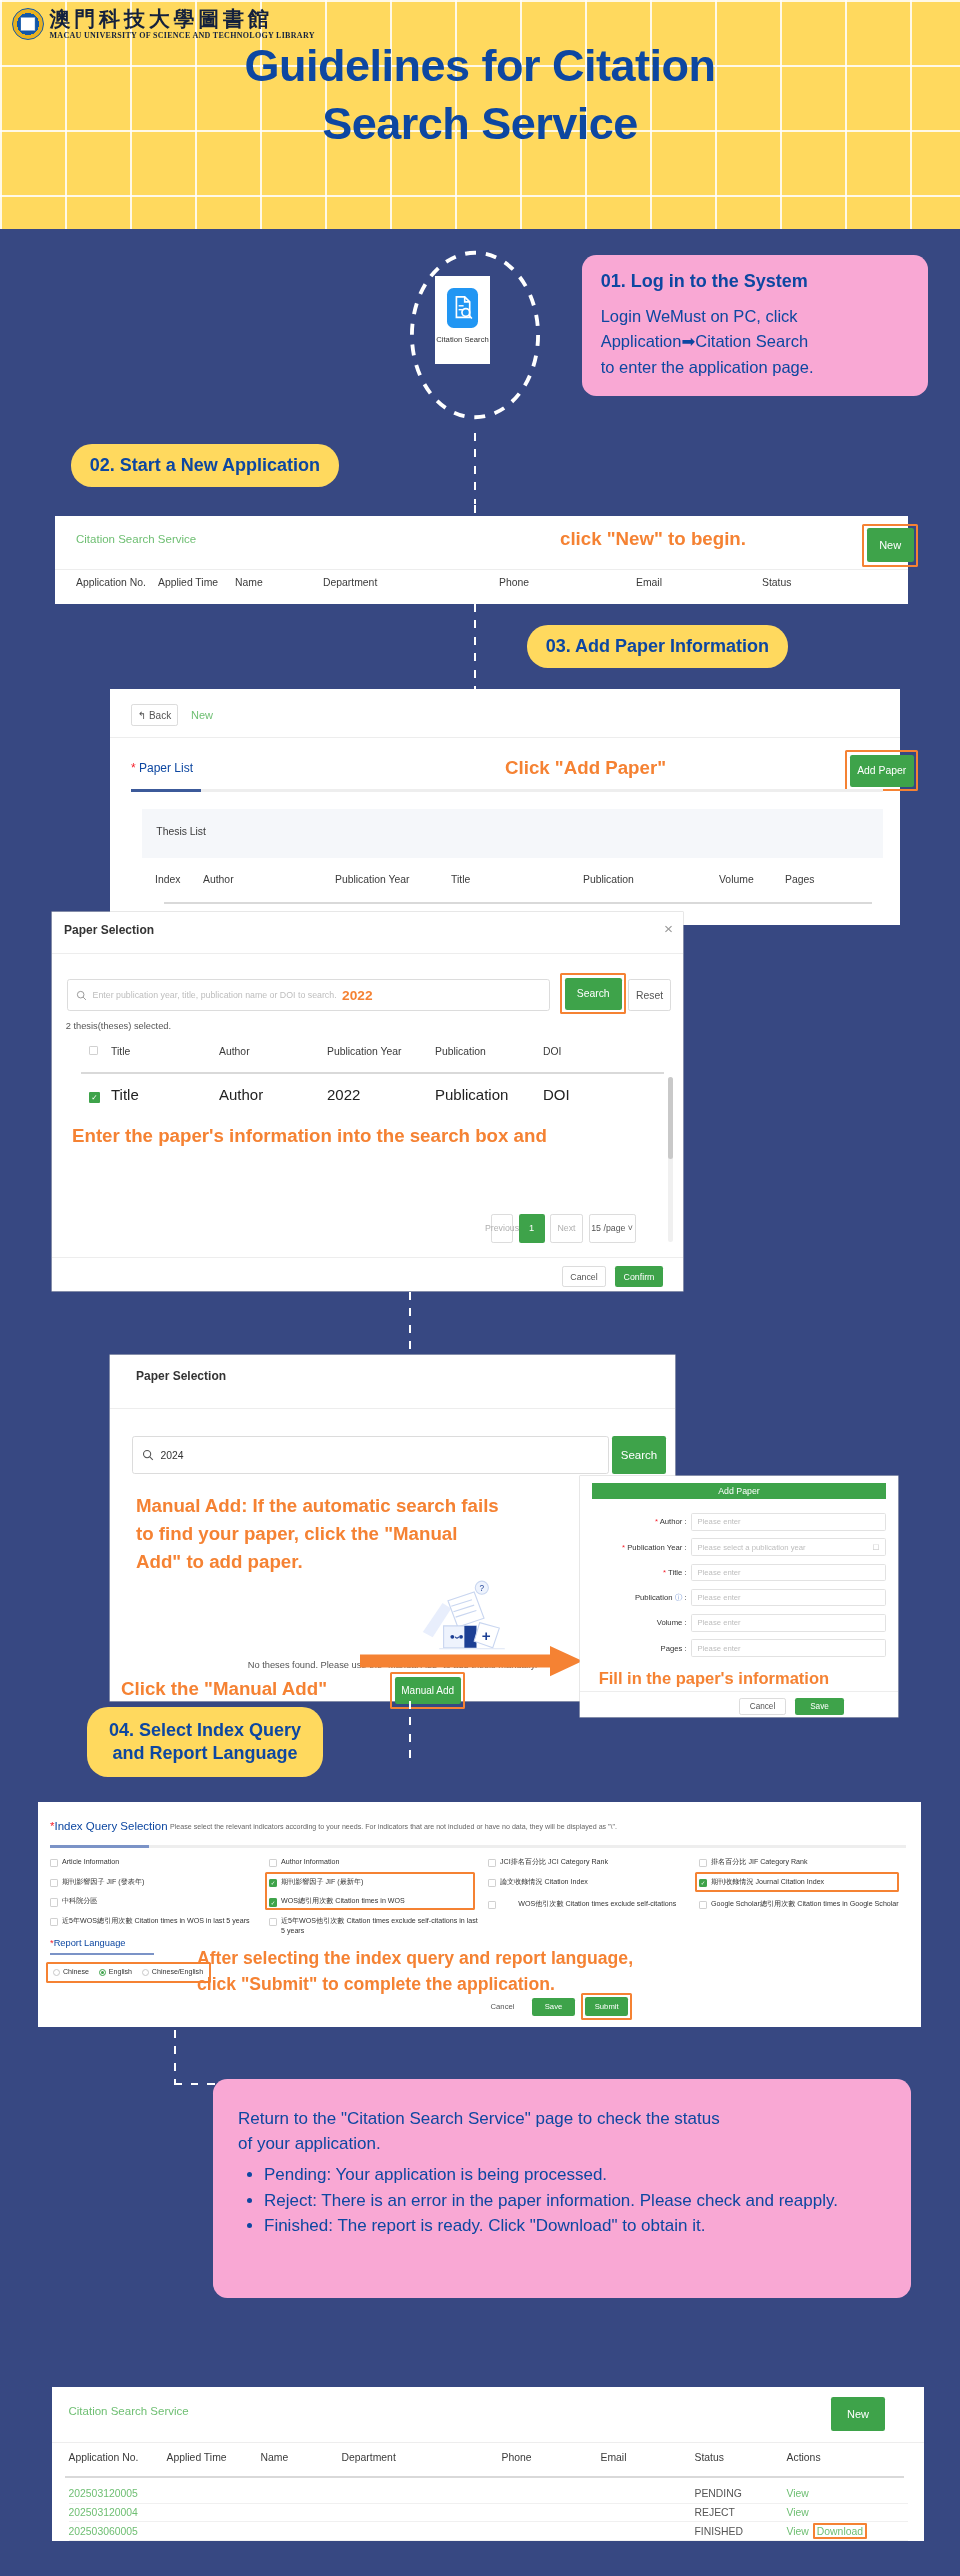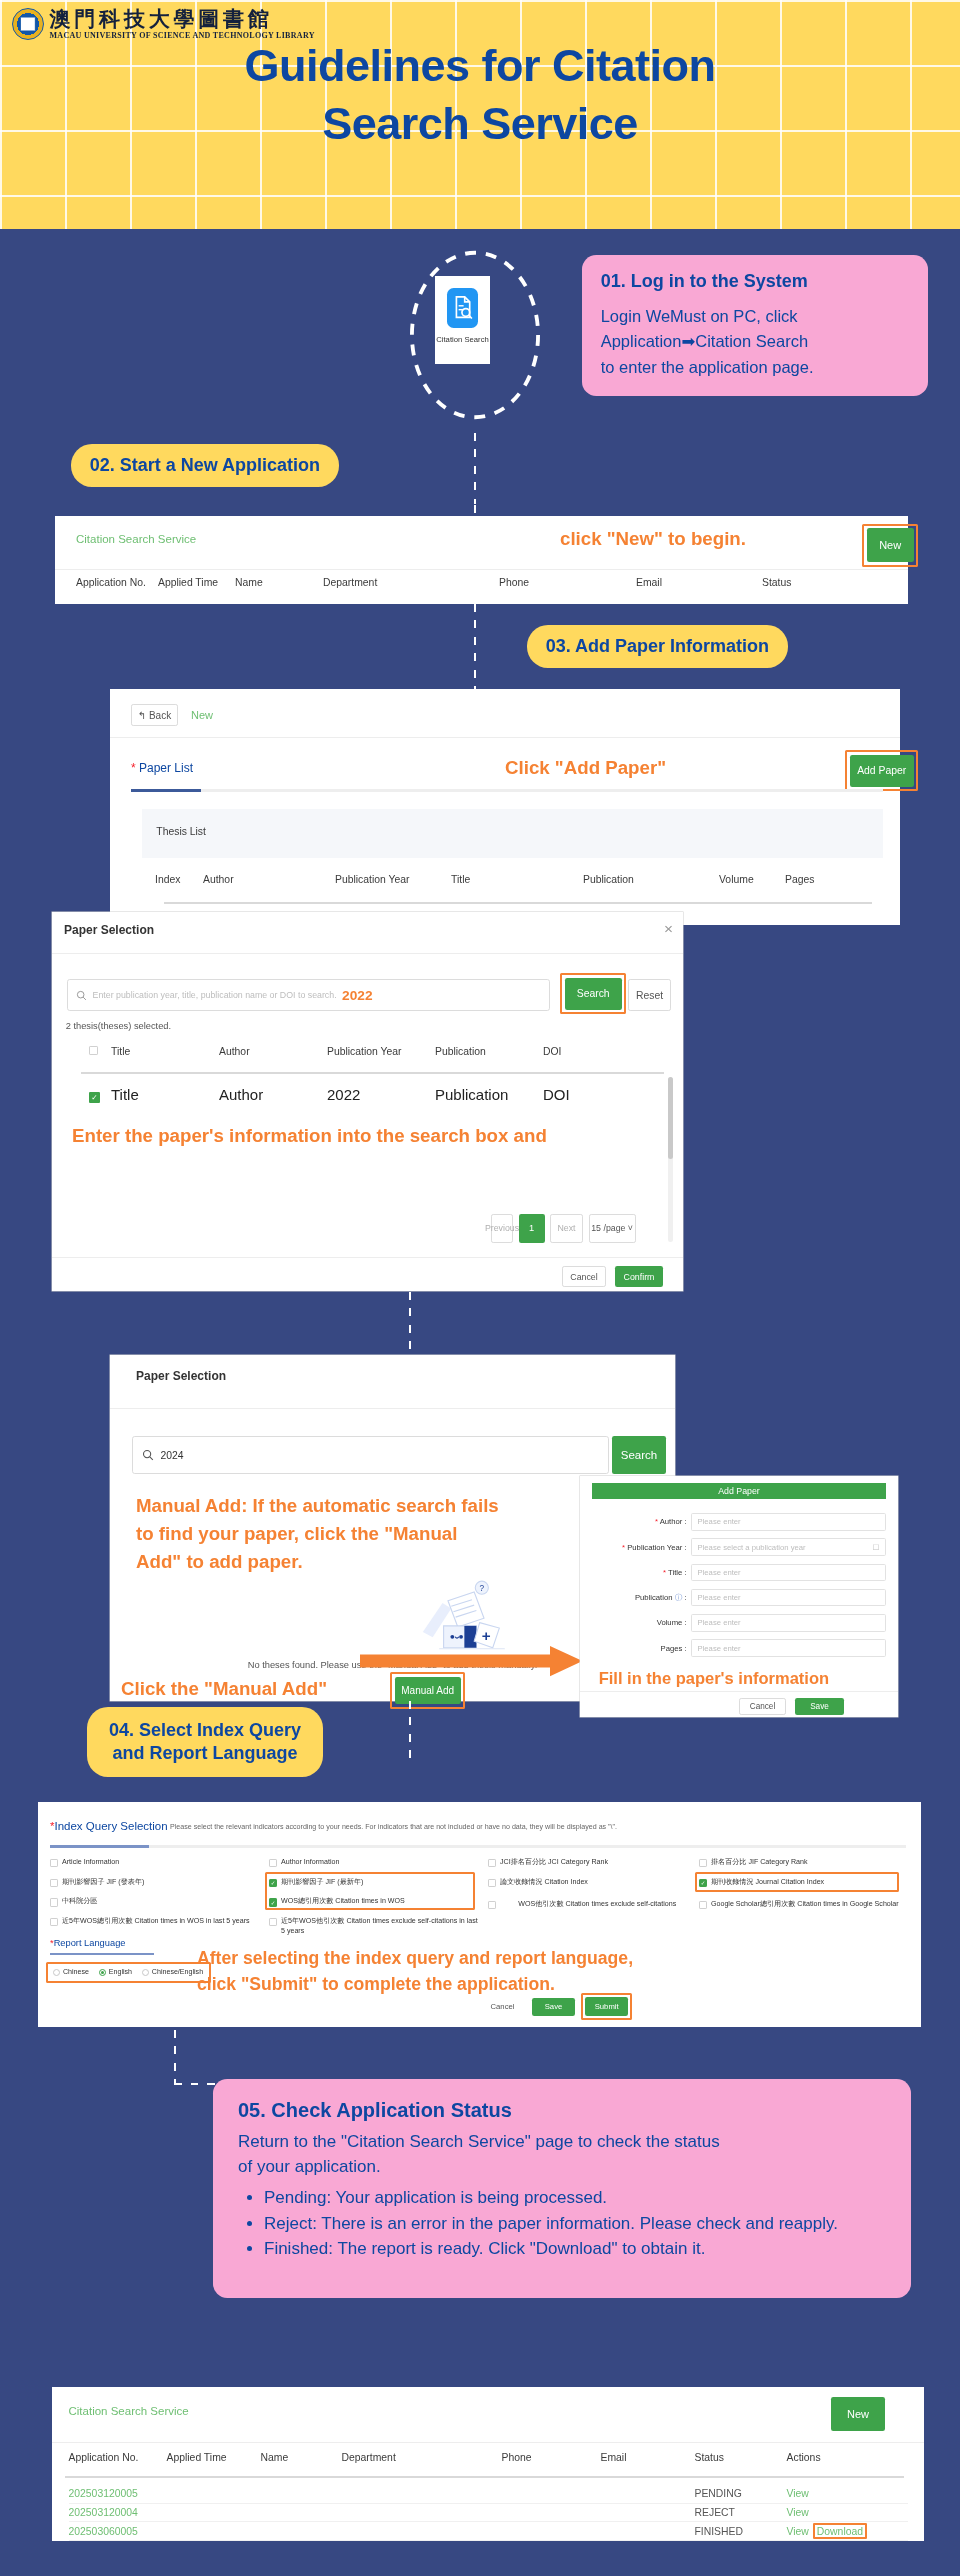--- a/index.html
+++ b/index.html
@@ -468,21 +468,20 @@
     <div class="abs btn-green" style="left:494px; top:196px; width:43px; height:17.6px; font-size:7.7px;">Save</div>
     <div class="abs hl" style="left:543px; top:191px; padding:2.2px;">
       <div class="btn-green" style="width:43px; height:18.7px; font-size:7.7px;">Submit</div>
     </div>
   </div>
 
   <div class="abs dash-v" style="left:174px; top:2030px; height:55px;"></div>
   <div class="abs dash-h" style="left:174px; top:2083px; width:60px;"></div>
 
   <div class="abs yellow-card" style="left:213px; top:2079px; width:698px; height:219px; padding:20px 25px;">
-    <div style="color:#0d47a1; font-weight:800; font-size:20px;">05. Check Application Status</div>
     <div style="color:#0d47a1; font-size:17px; line-height:1.5; margin-top:6.6px;">
       <div>Return to the "Citation Search Service" page to check the status</div>
       <div>of your application.</div>
     </div>
     <ul id="step5-bullets" style="color:#0d47a1; font-size:17px; line-height:1.5; margin:5.5px 0 0 26px;">
         <li>Pending: Your application is being processed.</li>
         <li>Reject: There is an error in the paper information. Please check and reapply.</li>
         <li>Finished: The report is ready. Click "Download" to obtain it.</li>
       </ul>
   </div>

